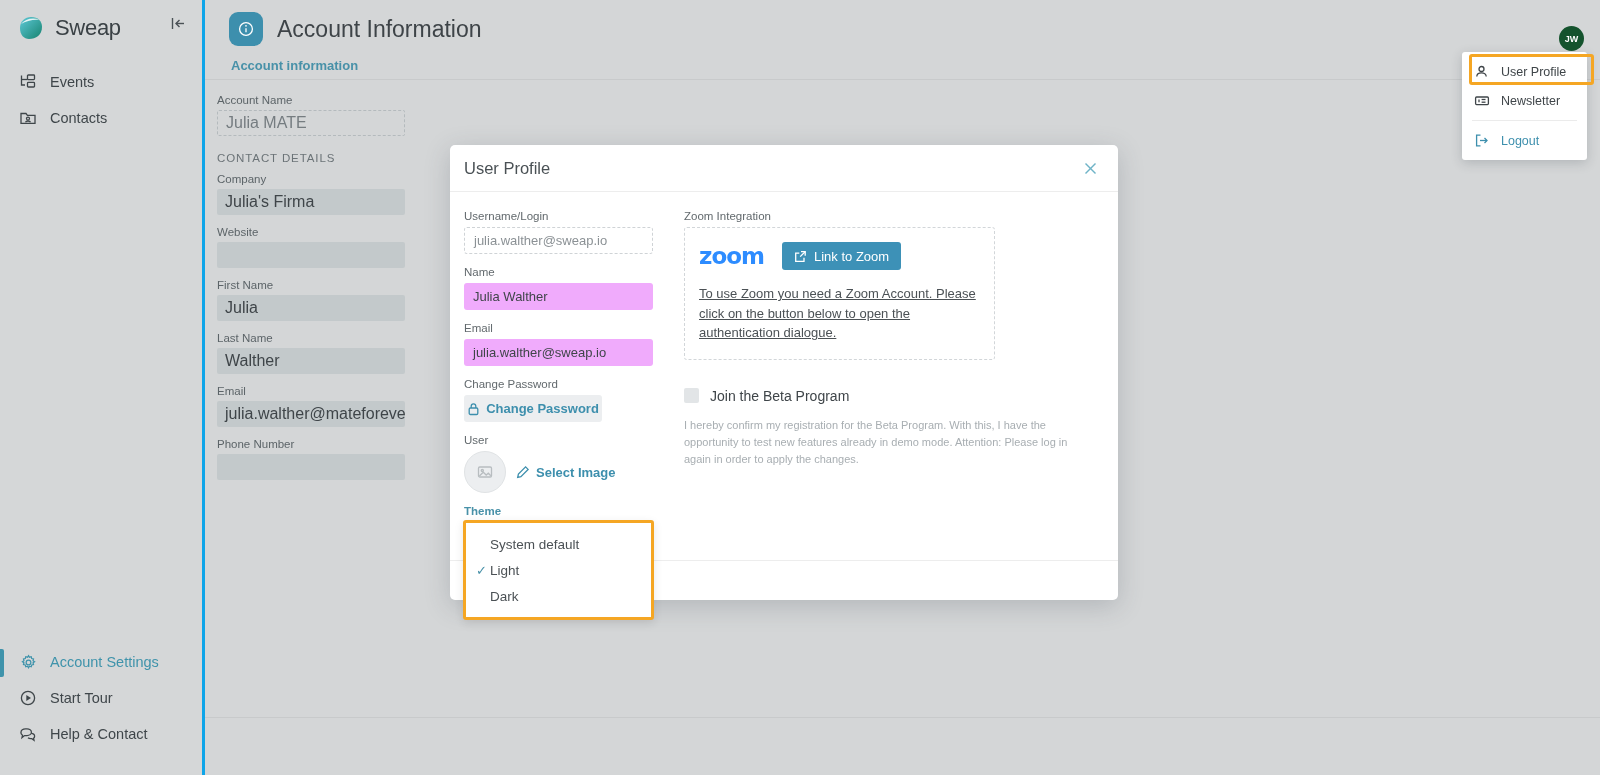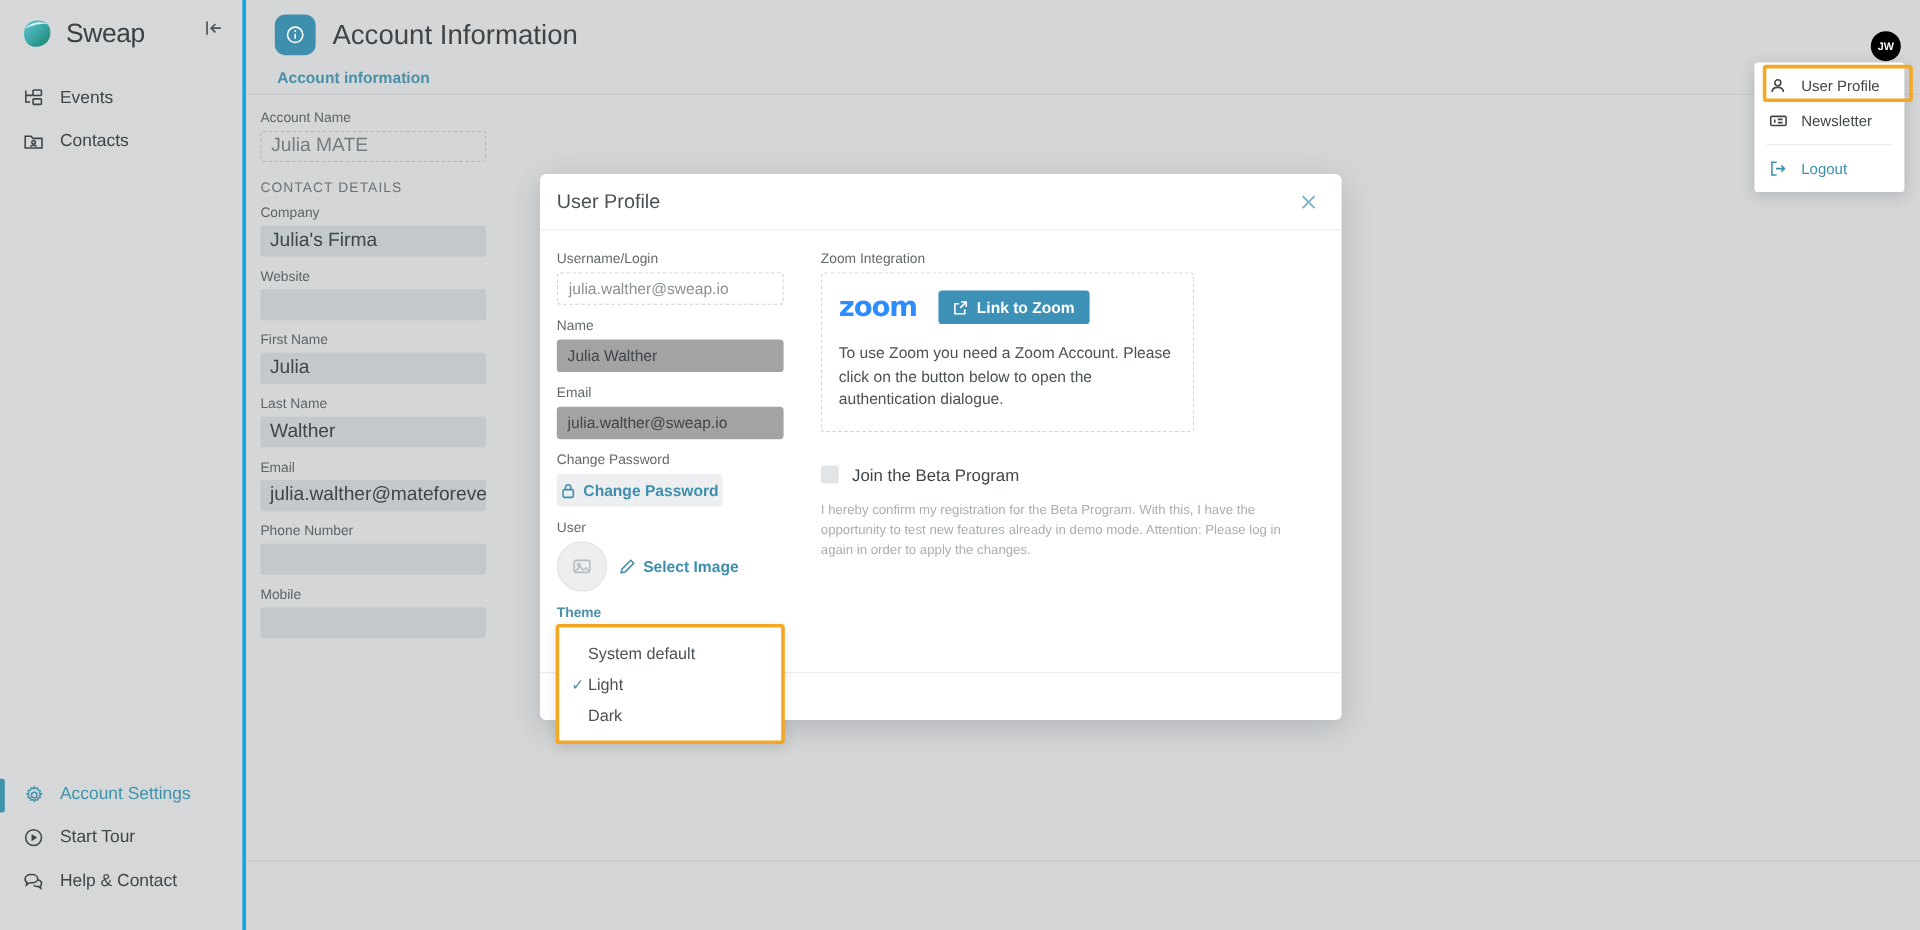--- a/index.html
+++ b/index.html
@@ -116,21 +116,21 @@
   .modal-close {
     width: 20px; height: 20px; color: #6fb3c7; cursor: pointer;
     font-size: 17px; display: flex; align-items: center; justify-content: center;
   }
   .modal-body { display: flex; padding: 18px 14px 0 14px; }
   .mcol-l { width: 200px; margin-right: 20px; }
   .mcol-r { flex: 1; }
   .m-label { font-size: 11.5px; color: #62696d; margin-bottom: 5px; }
   .m-label.link { color: #4891a8; font-weight: bold; }
   .m-inp {
-    height: 27px; width: 189px; background: #a3a3a3; border-radius: 3px;
+    height: 27px; width: 189px; background: #f0abfc; border-radius: 3px;
     display: flex; align-items: center; padding: 0 9px;
     font-size: 13px; color: #3f4549; margin-bottom: 12px;
     white-space: nowrap; overflow: hidden;
   }
   .m-inp.dashed {
     background: #fff; border: 1px dashed #cfd3d6; color: #8b9195;
   }
   .pwd-btn {
     height: 27px; width: 138px; background: #eceef0; border-radius: 3px;
     display: flex; align-items: center; justify-content: center;
@@ -177,24 +177,24 @@
   }
   .zoom-row { display: flex; align-items: center; margin-bottom: 14px; }
   .zoom-logo {
     font-size: 23px; font-weight: bold; color: #2d8cff;
     letter-spacing: -1px; margin-right: 18px;
     font-family: "DejaVu Sans", sans-serif;
   }
   .zoom-btn {
     background: #3d91b7; color: #fff; border-radius: 3px;
     height: 28px; padding: 0 12px; display: flex; align-items: center;
-    font-size: 13px; font-weight: bold; cursor: pointer;
+    font-size: 13px; font-weight: normal; cursor: pointer;
   }
   .zoom-btn .ico { margin-right: 7px; display: flex; }
-  .zoom-text { font-size: 13px; color: #4b5155; line-height: 1.5; }
+  .zoom-text { font-size: 13px; color: #4b5155; line-height: 1.5; text-decoration: underline; }
 
   .beta-row { display: flex; align-items: center; margin-top: 28px; }
   .beta-box {
     width: 15px; height: 15px; background: #e2e5e7;
     border-radius: 2px; margin-right: 11px; cursor: pointer;
     flex: 0 0 auto;
   }
   .beta-label { font-size: 14px; color: #3f4549; }
   .beta-desc {
     margin-top: 13px; font-size: 11px; color: #a8aeb2;
@@ -202,21 +202,21 @@
   }
   .modal-foot {
     position: absolute; left: 0; bottom: 0; width: 100%;
     height: 40px; border-top: 1px solid #ededed;
   }
 
   
   .avatar {
     position: absolute; right: 16px; top: 26px;
     width: 25px; height: 25px; border-radius: 50%;
-    background: #000000; color: #fff;
+    background: #14532d; color: #fff;
     display: flex; align-items: center; justify-content: center;
     font-size: 9px; font-weight: bold; cursor: pointer; z-index: 70;
   }
   .user-menu {
     position: absolute; right: 13px; top: 52px;
     width: 125px; background: #fff; border-radius: 3px;
     box-shadow: 0 3px 12px rgba(40,50,60,0.20);
     padding: 5px 0; z-index: 65;
   }
   .um-item {
@@ -367,24 +367,20 @@
       <div class="fld">
         <div class="fld-label">Last Name</div>
         <div class="inp">Walther</div>
       </div>
       <div class="fld">
         <div class="fld-label">Email</div>
         <div class="inp">julia.walther@mateforevents.com</div>
       </div>
       <div class="fld">
         <div class="fld-label">Phone Number</div>
-        <div class="inp"></div>
-      </div>
-      <div class="fld">
-        <div class="fld-label">Mobile</div>
         <div class="inp"></div>
       </div>
     </div>
   </div>
 
   <div class="bottom-bar"></div>
 
   <div class="modal">
     <div class="modal-head">
       <span class="modal-title">User Profile</span>

